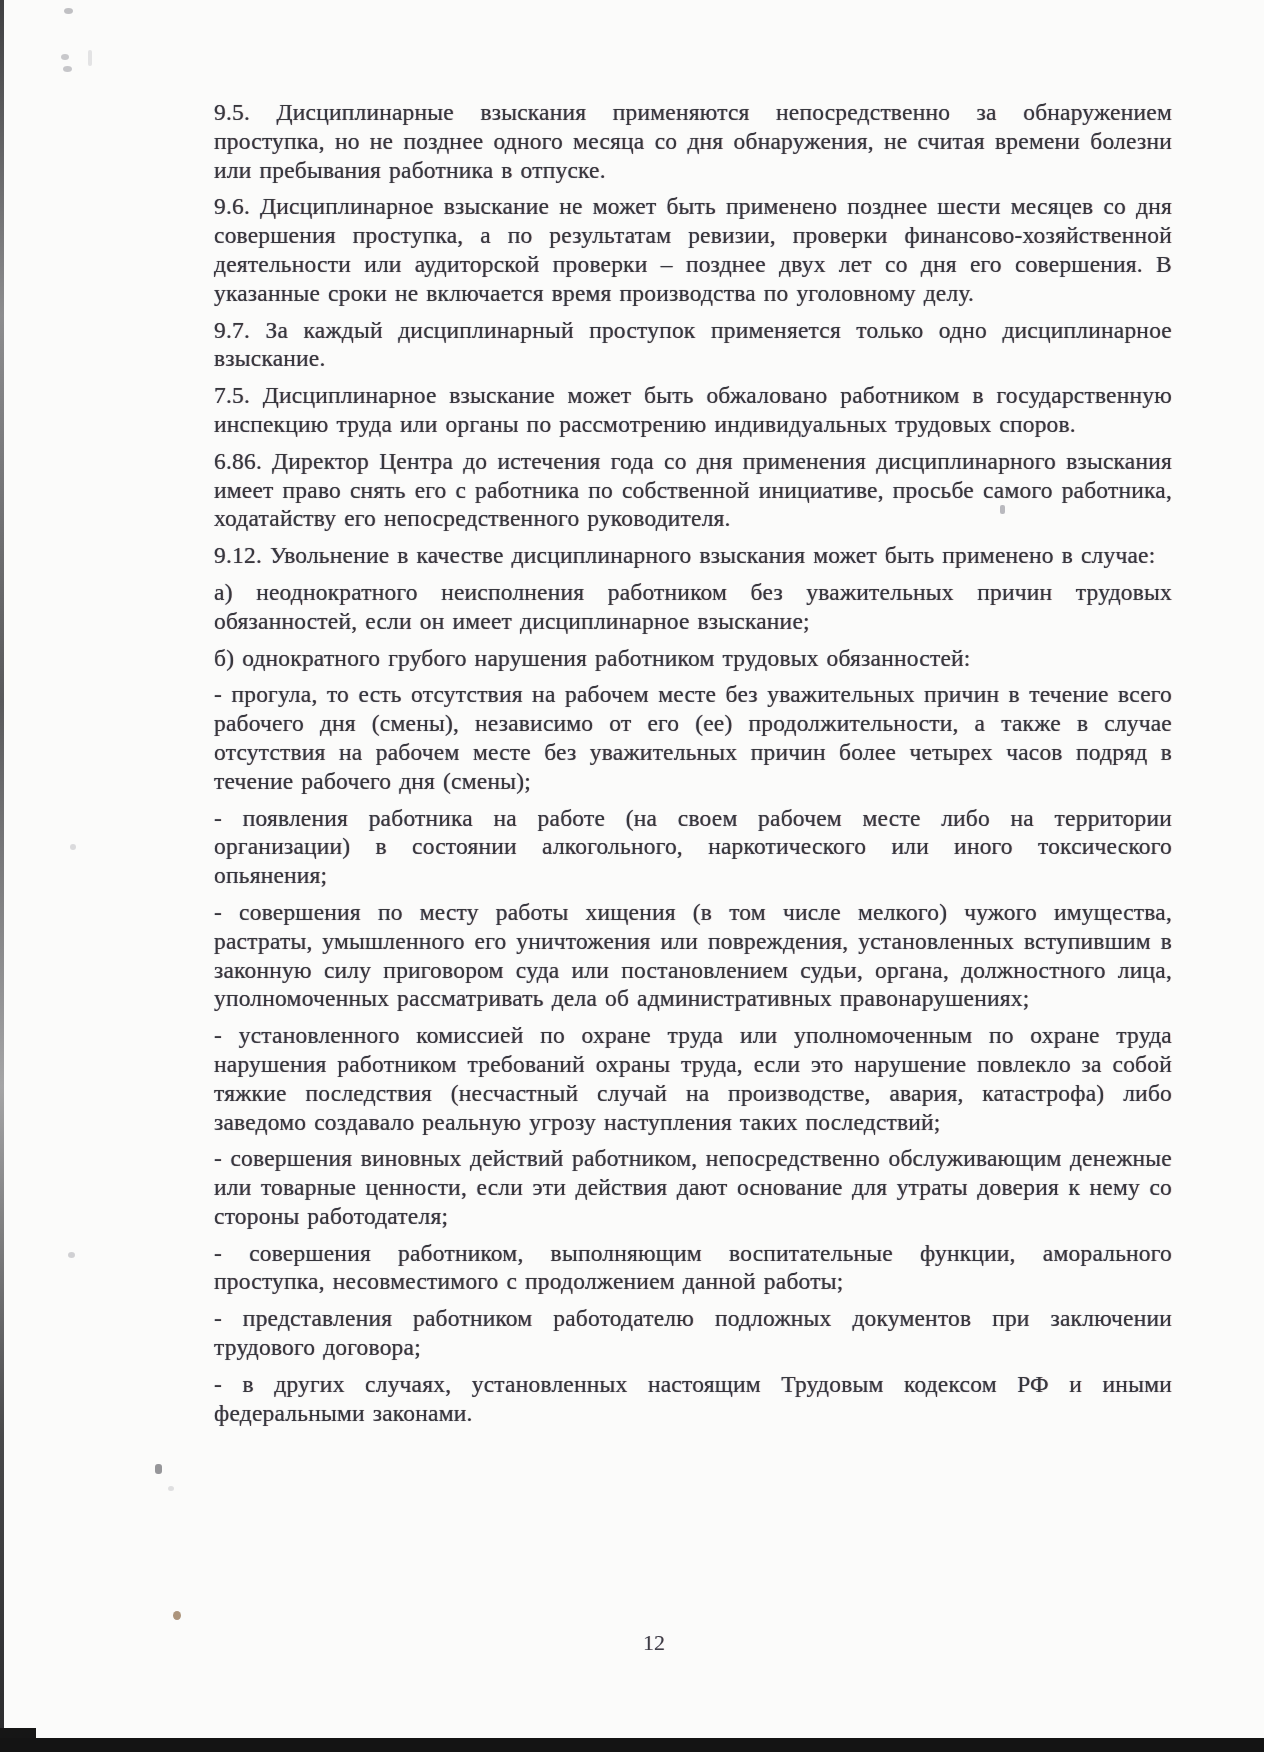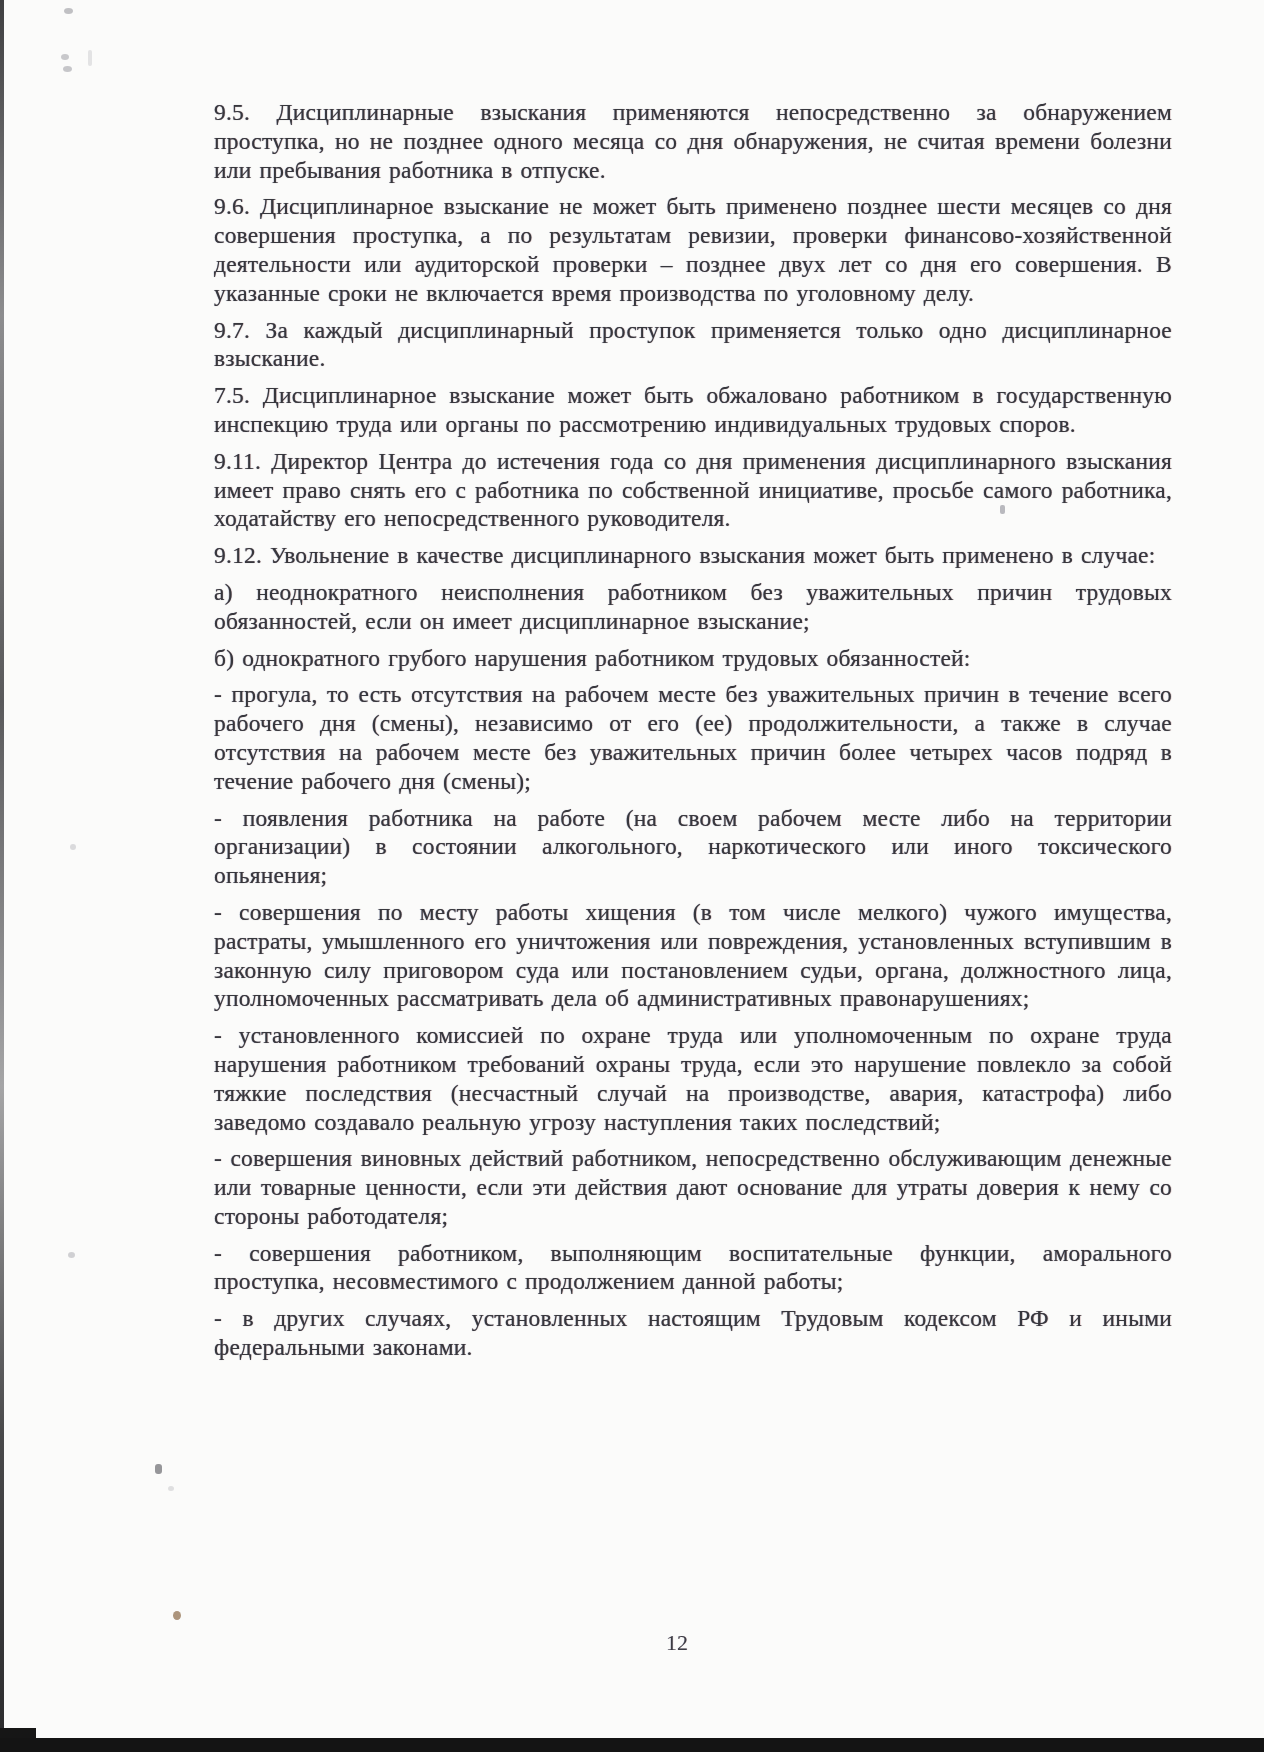--- a/index.html
+++ b/index.html
@@ -29,21 +29,21 @@
     word-spacing: 0.08em;
     text-shadow: 0.6px 0 0 rgba(160, 70, 70, 0.22), -0.6px 0 0 rgba(70, 95, 160, 0.22), 0 0 0.8px rgba(60,60,65,0.55);
   }
   .text-block p {
     margin: 8px;
     text-align: justify;
     text-align-last: left;
   }
   .page-number {
     position: absolute;
-    left: 637px;
+    left: 614px;
     top: 1630px;
     width: 80px;
     text-align: center;
     color: #3c3c44;
     font-size: 22px;
     text-shadow: 0.5px 0 0 rgba(160,70,70,0.2), -0.5px 0 0 rgba(70,95,160,0.2);
   }
   
   .scan-edge-left {
     position: absolute;
@@ -100,30 +100,31 @@
   <div class="speck speck-7"></div>
   <div class="speck speck-8"></div>
   <div class="speck speck-9"></div>
   <div class="speck speck-10"></div>
 
   <div class="text-block">
     <p>9.5. Дисциплинарные взыскания применяются непосредственно за обнаружением проступка, но не позднее одного месяца со дня обнаружения, не считая времени болезни или пребывания работника в отпуске.</p>
     <p>9.6. Дисциплинарное взыскание не может быть применено позднее шести месяцев со дня совершения проступка, а по результатам ревизии, проверки финансово-хозяйственной деятельности или аудиторской проверки – позднее двух лет со дня его совершения. В указанные сроки не включается время производства по уголовному делу.</p>
     <p>9.7. За каждый дисциплинарный проступок применяется только одно дисциплинарное взыскание.</p>
     <p>7.5. Дисциплинарное взыскание может быть обжаловано работником в государственную инспекцию труда или органы по рассмотрению индивидуальных трудовых споров.</p>
-    <p>9.11. Директор Центра до истечения года со дня применения дисциплинарного взыскания имеет право снять его с работника по собственной инициативе, просьбе самого работника, ходатайству его непосредственного руководителя.</p>
+    <p>6.86. Директор Центра до истечения года со дня применения дисциплинарного взыскания имеет право снять его с работника по собственной инициативе, просьбе самого работника, ходатайству его непосредственного руководителя.</p>
     <p>9.12. Увольнение в качестве дисциплинарного взыскания может быть применено в случае:</p>
     <p>а) неоднократного неисполнения работником без уважительных причин трудовых обязанностей, если он имеет дисциплинарное взыскание;</p>
     <p>б) однократного грубого нарушения работником трудовых обязанностей:</p>
     <p>- прогула, то есть отсутствия на рабочем месте без уважительных причин в течение всего рабочего дня (смены), независимо от его (ее) продолжительности, а также в случае отсутствия на рабочем месте без уважительных причин более четырех часов подряд в течение рабочего дня (смены);</p>
     <p>- появления работника на работе (на своем рабочем месте либо на территории организации) в состоянии алкогольного, наркотического или иного токсического опьянения;</p>
     <p>- совершения по месту работы хищения (в том числе мелкого) чужого имущества, растраты, умышленного его уничтожения или повреждения, установленных вступившим в законную силу приговором суда или постановлением судьи, органа, должностного лица, уполномоченных рассматривать дела об административных правонарушениях;</p>
     <p>- установленного комиссией по охране труда или уполномоченным по охране труда нарушения работником требований охраны труда, если это нарушение повлекло за собой тяжкие последствия (несчастный случай на производстве, авария, катастрофа) либо заведомо создавало реальную угрозу наступления таких последствий;</p>
     <p>- совершения виновных действий работником, непосредственно обслуживающим денежные или товарные ценности, если эти действия дают основание для утраты доверия к нему со стороны работодателя;</p>
     <p>- совершения работником, выполняющим воспитательные функции, аморального проступка, несовместимого с продолжением данной работы;</p>
+    <p>- представления работником работодателю подложных документов при заключении трудового договора;</p>
     <p>- в других случаях, установленных настоящим Трудовым кодексом РФ и иными федеральными законами.</p>
   </div>
 
   <div class="page-number">12</div>
 
   <div class="scan-edge-bottom-notch"></div>
   <div class="scan-edge-bottom"></div>
 
 </div>
 

